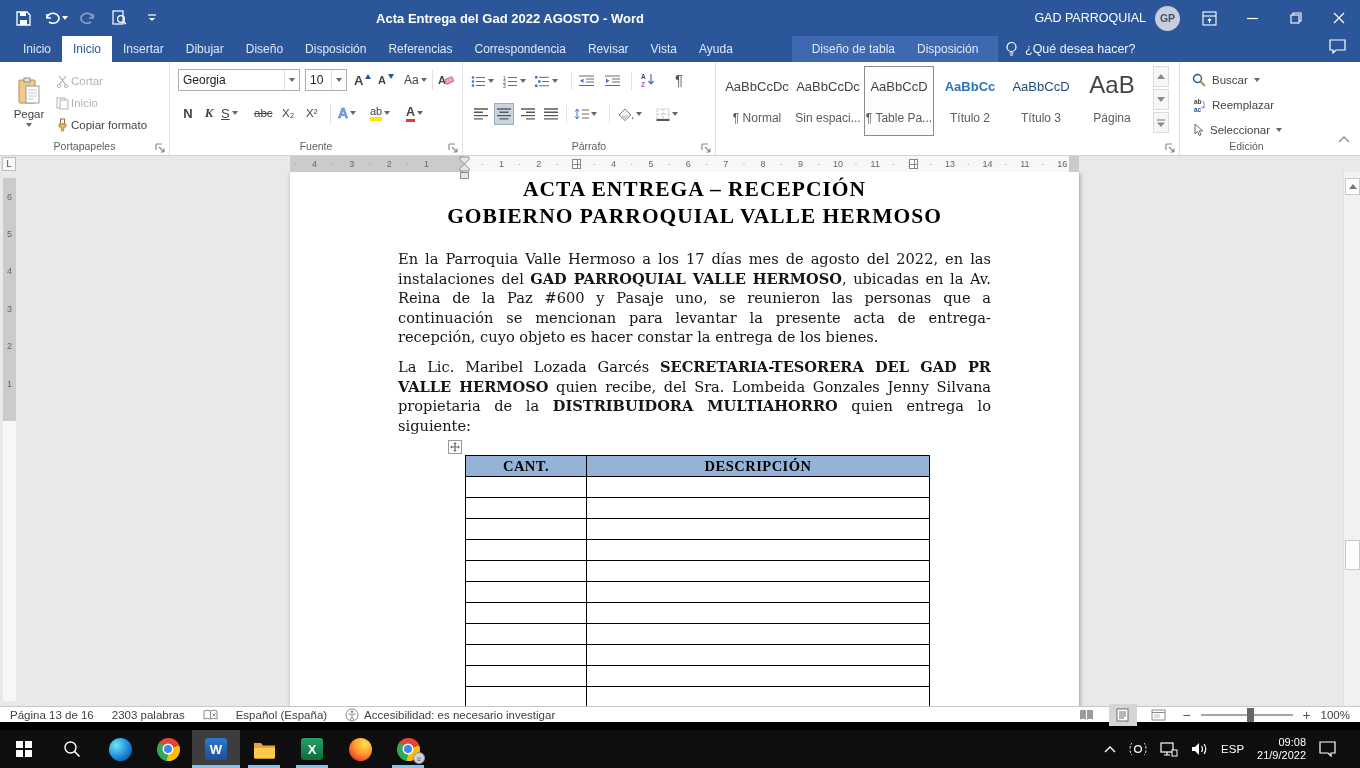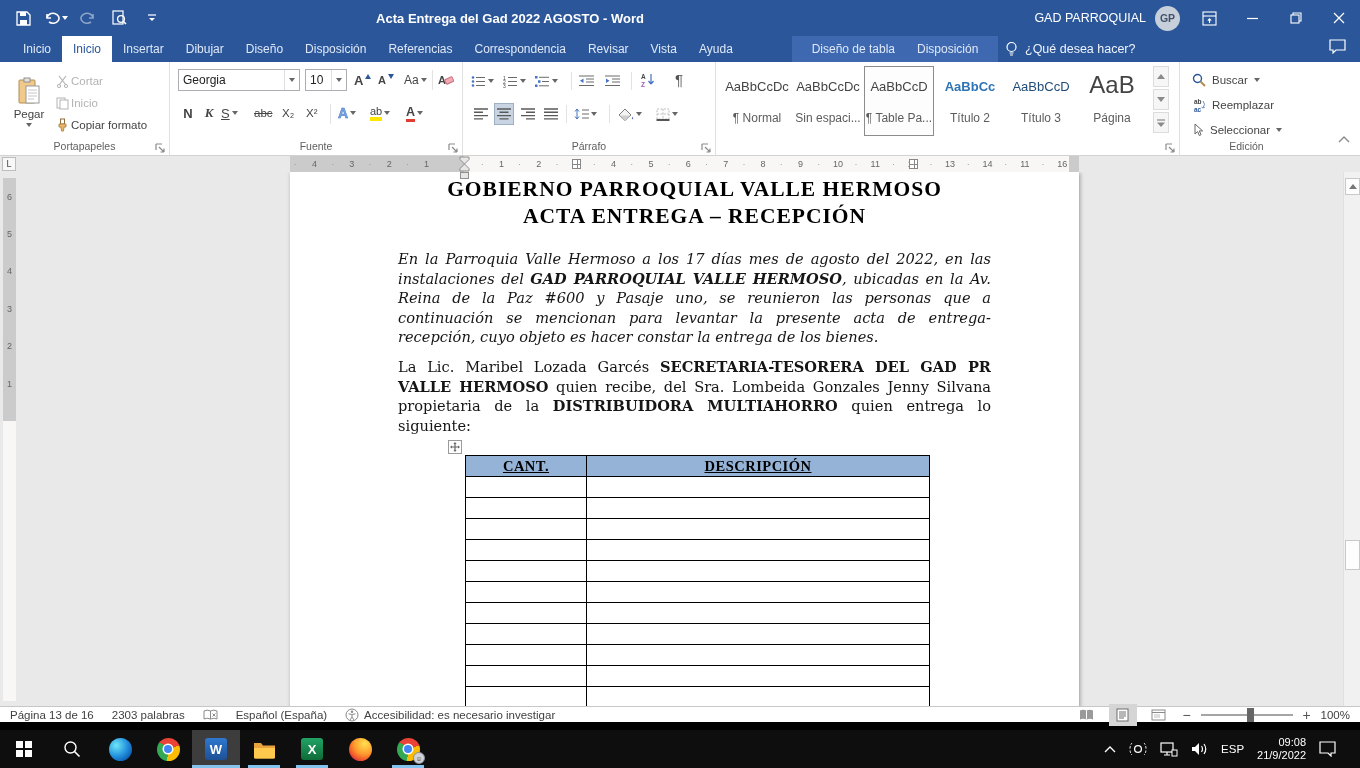--- a/index.html
+++ b/index.html
@@ -75,26 +75,26 @@
 
   
   .docarea { position:absolute; top:172px; left:0; right:0; height:534px; background:#e9e9e9; overflow:hidden; }
   .vruler { position:absolute; left:3px; top:6px; width:13px; font-size:9px; color:#666; }
   .vr-grey { height:243px; background:#cbcbcb; display:flex; flex-direction:column; justify-content:flex-end; padding-bottom:18.7px; }
   .vr-white { height:280px; background:#f8f7f6; }
   .cmv { height:37.4px; display:flex; align-items:center; justify-content:center; flex:0 0 37.4px; }
   .page { position:absolute; left:290px; top:0; width:789px; height:560px; background:#fff; box-shadow:1px 1px 4px rgba(0,0,0,.35); padding:4px 88px 0 108px; }
   .h1 { font-family:"Liberation Serif",serif; font-weight:bold; font-size:21.5px; line-height:27px; text-align:center; letter-spacing:1px; color:#000; }
   .bodytext { font-family:"DejaVu Serif",serif; font-size:14.6px; line-height:19.6px; text-align:justify; color:#151515; }
-  .p1 { margin-top:19px;font-style:italic; }
+  .p1 { margin-top:19px; }
   .p2 { margin-top:10px; }
   .bodytext .b { font-weight:bold; }
   .tbl-wrap { position:relative; margin:20px 0 0 67px; width:464px; }
   .move-handle { position:absolute; left:-17px; top:-15px; width:14px; height:14px; background:#fdfdfd; border:1px solid #9a9a9a; display:flex; align-items:center; justify-content:center; }
-  table.doc { border-collapse:collapse; width:464px; table-layout:fixed;text-decoration:underline; }
+  table.doc { border-collapse:collapse; width:464px; table-layout:fixed; }
   table.doc th, table.doc td { border:1px solid #000; height:21px; padding:0; }
   table.doc th { background:#95b3d7; font-family:"Liberation Serif",serif; font-size:14.5px; letter-spacing:.5px; }
   .scrollbar { position:absolute; right:0; top:0; bottom:0; width:17px; background:#f1f1f1; border-left:1px solid #e0e0e0; }
   .sb-up { position:absolute; top:6px; left:1px; width:15px; height:17px; background:#fdfdfd; border:1px solid #c9c9c9; display:flex; align-items:center; justify-content:center; }
   .sb-thumb { position:absolute; top:368px; left:1px; width:15px; height:30px; background:#fdfdfd; border:1px solid #c9c9c9; }
   .up-arrow { width:0; height:0; border-left:4px solid transparent; border-right:4px solid transparent; border-bottom:5px solid #777; }
 
   
   .statusbar { position:absolute; top:706px; left:0; right:0; height:16px; background:#fff; border-top:1px solid #c7c7c7; display:flex; align-items:center; font-size:11.5px; color:#3f3f3f; }
   .sb-left { display:flex; align-items:center; gap:18px; padding-left:10px; }
@@ -605,22 +605,22 @@
           <span class="cmv">5</span>
           <span class="cmv">4</span>
           <span class="cmv">3</span>
           <span class="cmv">2</span>
           <span class="cmv">1</span>
         </div>
       <div class="vr-white"></div>
     </div>
 
     <div class="page">
+      <div class="h1">ACTA ENTREGA – RECEPCIÓN</div>
       <div class="h1">GOBIERNO PARROQUIAL VALLE HERMOSO</div>
-      <div class="h1">ACTA ENTREGA – RECEPCIÓN</div>
       <p class="bodytext p1">
         
       <span>En la Parroquia Valle Hermoso a los 17 días mes de agosto del 2022, en las instalaciones del </span><span class="b">GAD PARROQUIAL VALLE HERMOSO</span><span>, ubicadas en la Av. Reina de la Paz #600 y Pasaje uno, se reunieron las personas que a continuación se mencionan para levantar la presente acta de entrega-recepción, cuyo objeto es hacer constar la entrega de los bienes.</span></p>
       <p class="bodytext p2">
         
       <span>La Lic. Maribel Lozada Garcés </span><span class="b">SECRETARIA-TESORERA DEL GAD PR VALLE HERMOSO</span><span> quien recibe, del Sra. Lombeida Gonzales Jenny Silvana propietaria de la </span><span class="b">DISTRIBUIDORA MULTIAHORRO</span><span> quien entrega lo siguiente:</span></p>
 
       <div class="tbl-wrap">
         <div class="move-handle">
           <svg width="10" height="10" viewBox="0 0 10 10">

